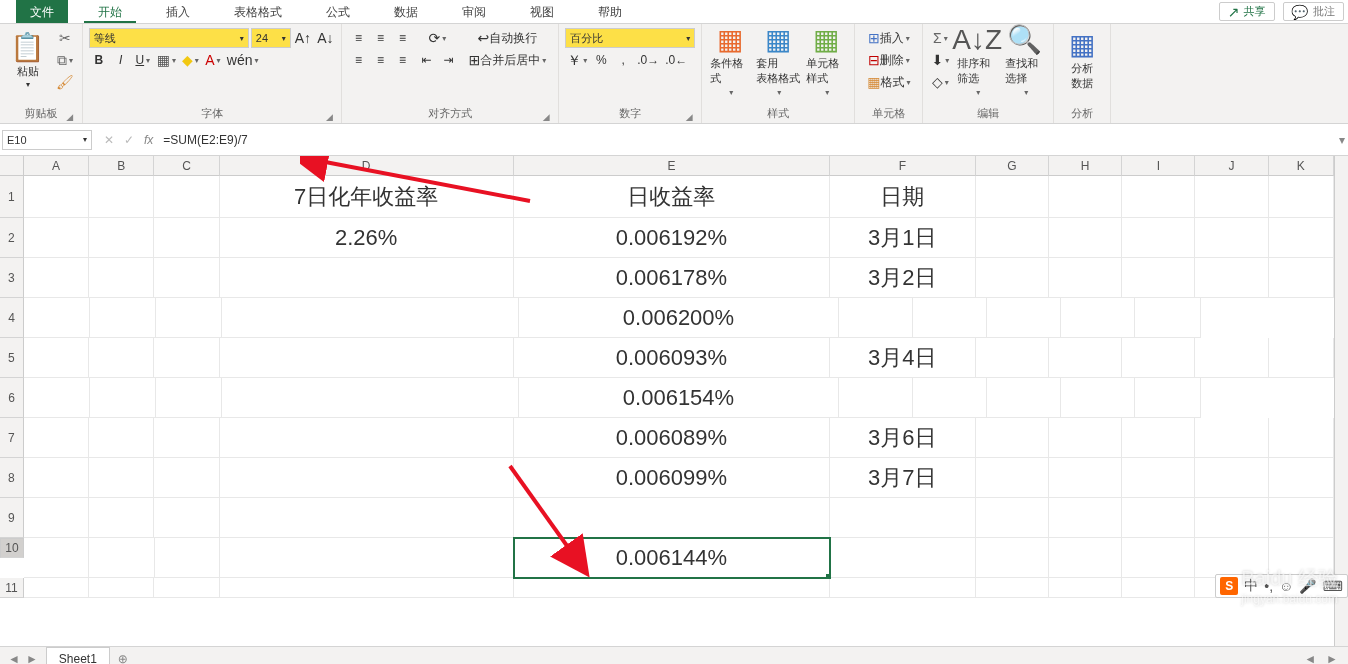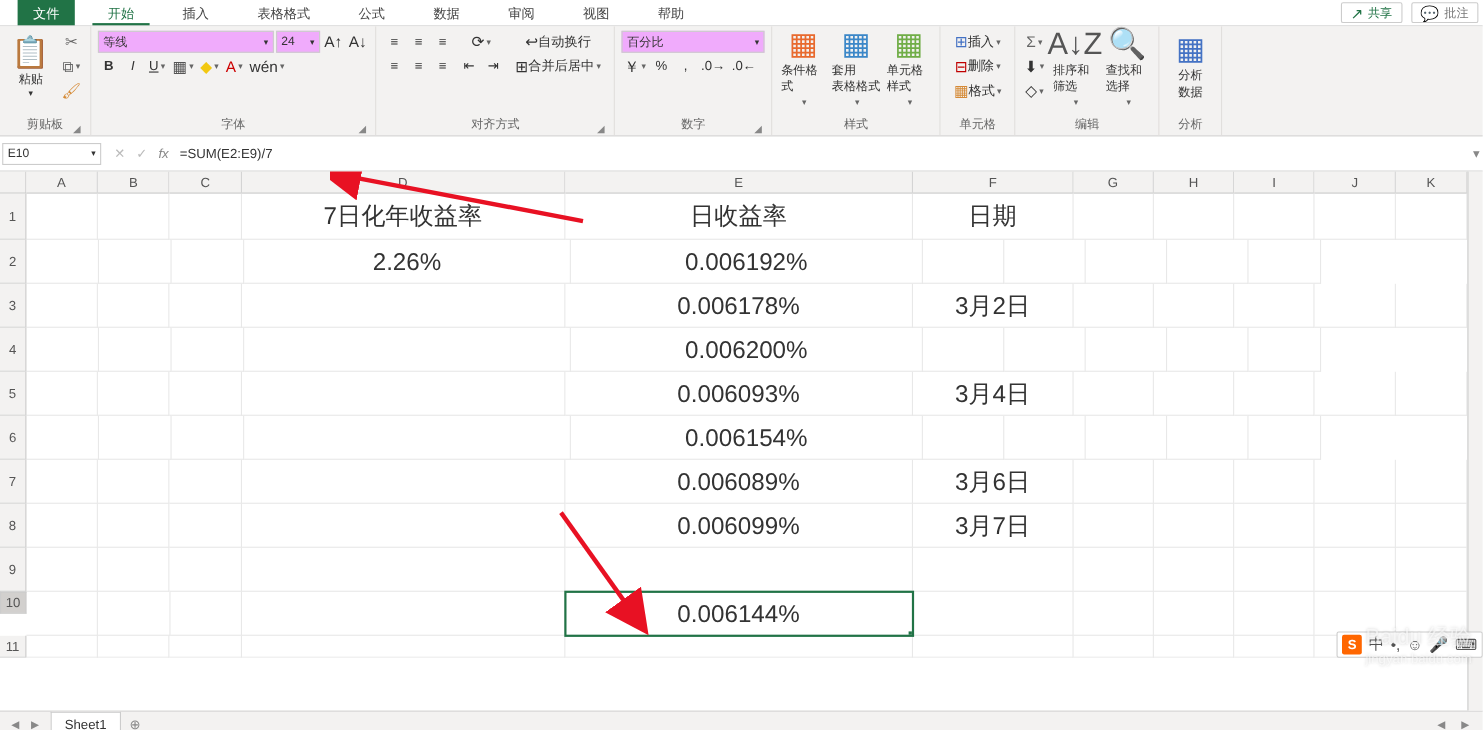--- a/index.html
+++ b/index.html
@@ -21,21 +21,21 @@
 .group-label { text-align:center; font-size:11px; color:#666; height:16px; line-height:16px; position:relative; }
 .group-label .dlg { position:absolute; right:0; bottom:0; width:12px; height:12px; font-size:9px; color:#888; }
 .g-body { display:flex; gap:4px; flex:1; }
 .vstack { display:flex; flex-direction:column; gap:2px; }
 .hstack { display:flex; gap:2px; align-items:center; }
 .btn { display:flex; align-items:center; justify-content:center; min-width:20px; height:20px; padding:0 2px; cursor:pointer; border-radius:2px; }
 .btn-lg { flex-direction:column; width:44px; height:66px; font-size:11px; gap:2px; }
 .btn-lg .ic { font-size:28px; }
 .ic { font-size:14px; line-height:1; }
 .dd::after { content:"▾"; font-size:8px; margin-left:2px; color:#666; }
-.sel { border:1px solid #ccc; background:#f0abfc; height:20px; padding:0 4px; font-size:11px; display:flex; align-items:center; justify-content:space-between; }
+.sel { border:1px solid #ccc; background:#fde047; height:20px; padding:0 4px; font-size:11px; display:flex; align-items:center; justify-content:space-between; }
 .font-name { width:160px; }
 .font-size { width:40px; }
 .num-fmt { width:130px; }
 
 
 .ic-paste { color:#d58a36; }
 .ic-cut { color:#666; }
 .ic-copy { color:#666; }
 .ic-brush { color:#d58a36; }
 .ic-border { color:#555; }
@@ -369,20 +369,21 @@
           <div class="cell cJ"></div>
           <div class="cell cK"></div>
         </div>
         <div class="row rN">
           <div class="rowhdr">2</div>
           <div class="cell cA"></div>
           <div class="cell cB"></div>
           <div class="cell cC"></div>
           <div class="cell cD">2.26%</div>
           <div class="cell cE">0.006192%</div>
+          <div class="cell cF">3月1日</div>
           <div class="cell cG"></div>
           <div class="cell cH"></div>
           <div class="cell cI"></div>
           <div class="cell cJ"></div>
           <div class="cell cK"></div>
         </div>
         <div class="row rN">
           <div class="rowhdr">3</div>
           <div class="cell cA"></div>
           <div class="cell cB"></div>

